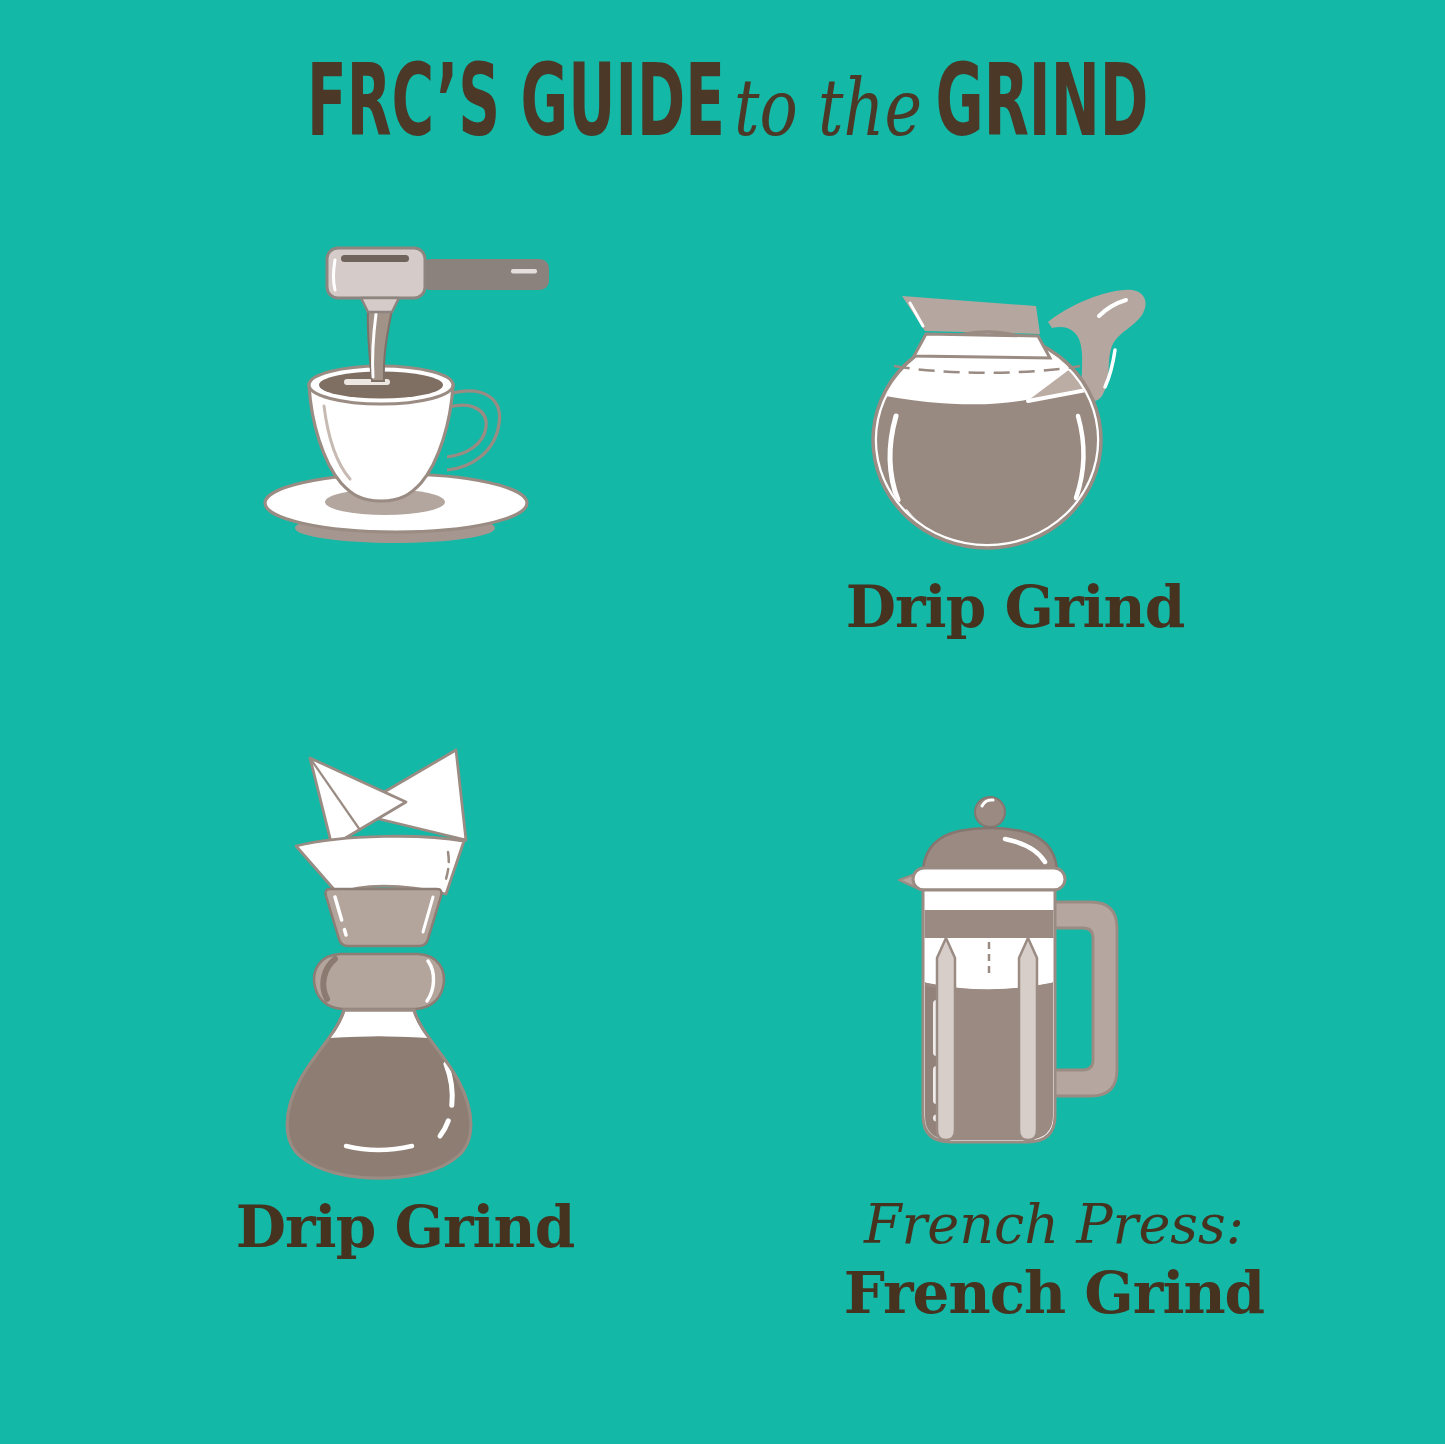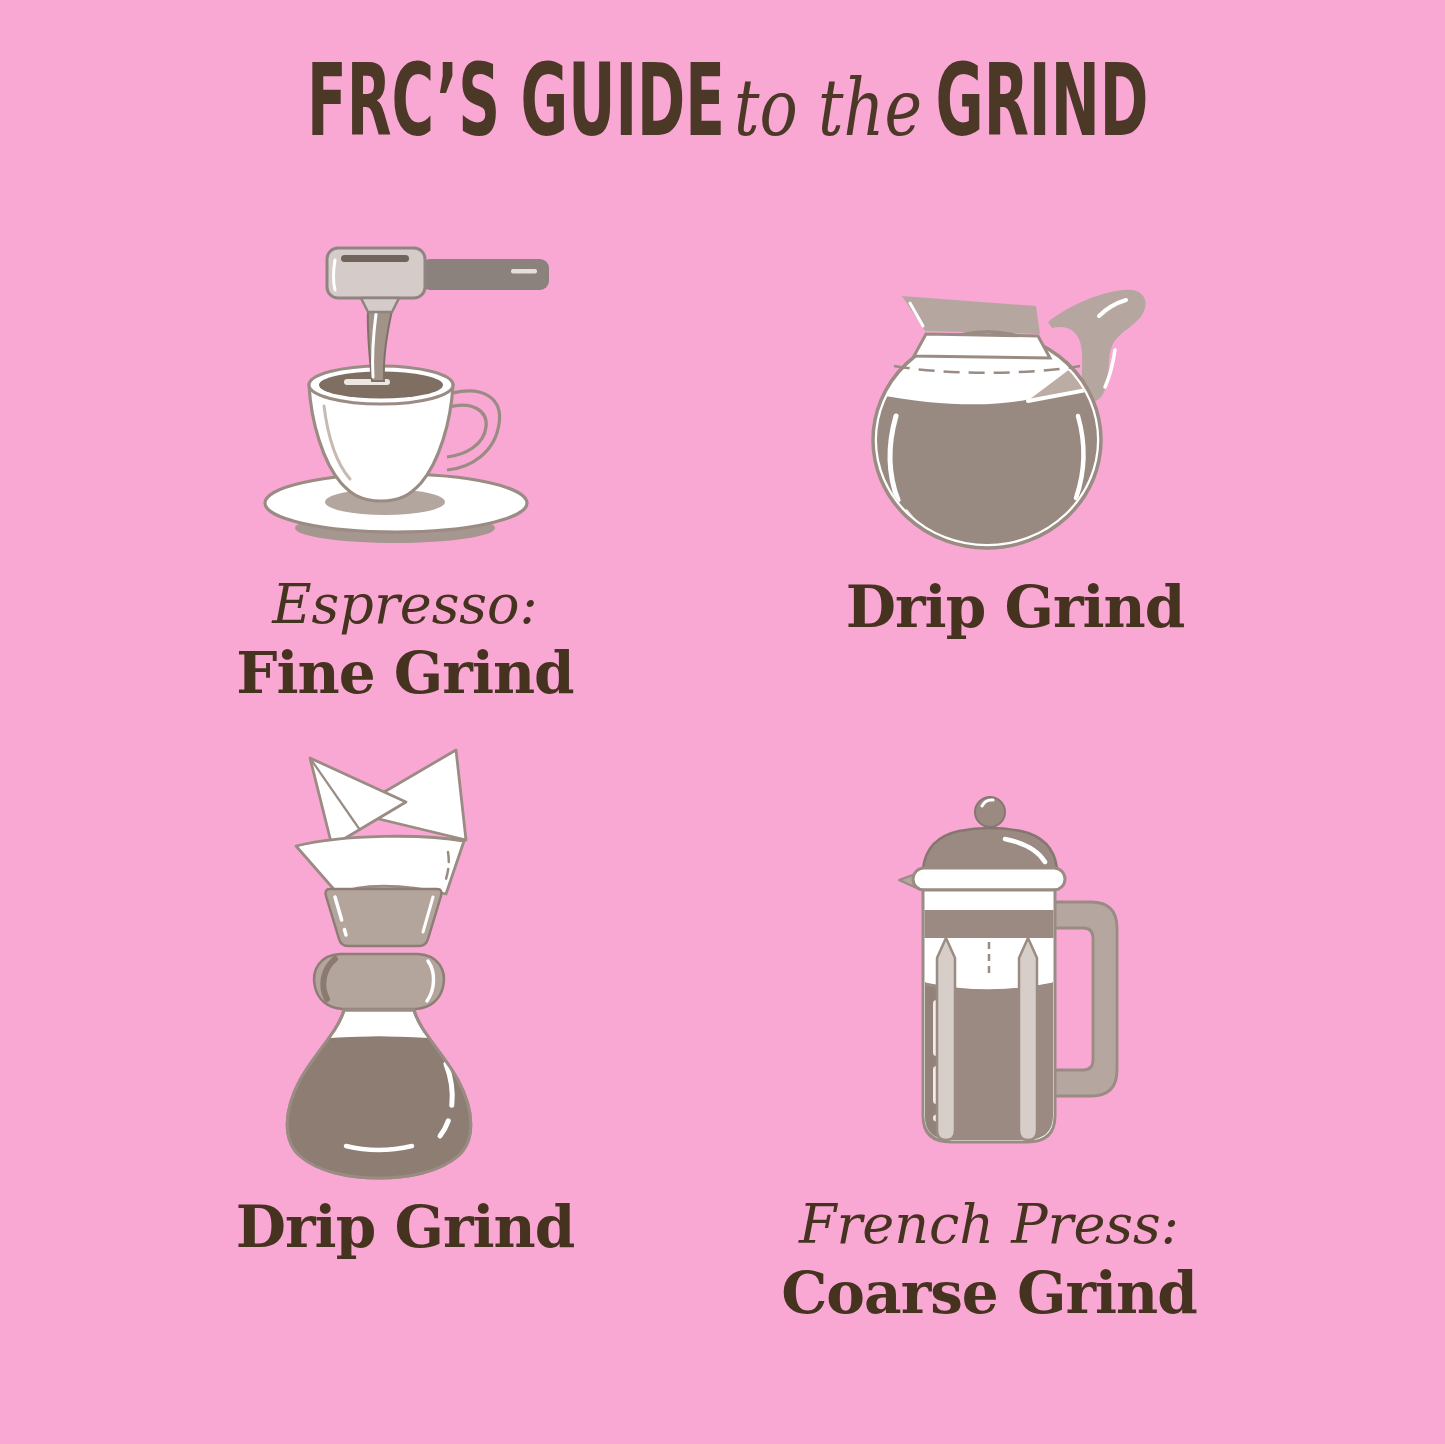--- a/index.html
+++ b/index.html
@@ -1,16 +1,16 @@
 <!DOCTYPE html>
 <html><head>
 <meta charset="utf-8">
 <style>
   html,body{margin:0;padding:0;background:#ffffff;}
-  .poster{position:relative;width:1445px;height:1444px;background:#f9a8d4;overflow:hidden;
+  .poster{position:relative;width:1445px;height:1444px;background:#14b8a6;overflow:hidden;
           font-family:"DejaVu Serif",serif;}
   .abs{position:absolute;}
   
   .title-svg{position:absolute;left:0;top:0;}
   .t-main{font-family:"DejaVu Sans",sans-serif;font-weight:bold;font-size:99px;fill:#4b3826;}
   .t-script{font-family:"DejaVu Serif",serif;font-style:italic;font-size:78px;fill:#4b3826;}
   
   .caption{position:absolute;text-align:center;color:#46331f;}
   .cap-name{font-family:"DejaVu Serif",serif;font-style:italic;font-size:54px;line-height:66px;}
   .cap-grind{font-family:"DejaVu Serif",serif;font-weight:bold;font-size:58px;line-height:70px;letter-spacing:-1px;}
@@ -142,31 +142,27 @@
 
     <path d="M70,198 L92,202 L92,352 L88,352 Q70,350 70,330 Z" fill="#8a7a70" opacity="0.5"></path>
     <rect x="78" y="212" width="7" height="56" rx="3.5" fill="#ffffff" opacity="0.85"></rect>
     <rect x="78" y="278" width="7" height="38" rx="3.5" fill="#ffffff" opacity="0.85"></rect>
     <circle cx="81.5" cy="330" r="3.5" fill="#ffffff" opacity="0.85"></circle>
 
     <path d="M82,170 L91,150 L100,170 L100,342 Q100,352 91,352 Q82,352 82,342 Z" fill="#d7cdc9" stroke="#9a8b83" stroke-width="2.5" stroke-linejoin="round"></path>
     <path d="M164,170 L173,150 L182,170 L182,342 Q182,352 173,352 Q164,352 164,342 Z" fill="#d7cdc9" stroke="#9a8b83" stroke-width="2.5" stroke-linejoin="round"></path>
   </svg>
 
-  <div class="caption" style="left:155px;top:572px;width:500px">
-    <div class="cap-name">Espresso:</div>
-    <div class="cap-grind">Fine Grind</div>
-  </div>
 
   <div class="caption" style="left:760px;top:572px;width:510px">
     <div class="cap-grind">Drip Grind</div>
   </div>
 
   <div class="caption" style="left:155px;top:1192px;width:500px">
     <div class="cap-grind">Drip Grind</div>
   </div>
 
-  <div class="caption" style="left:734px;top:1192px;width:510px">
+  <div class="caption" style="left:799px;top:1192px;width:510px">
     <div class="cap-name">French Press:</div>
-    <div class="cap-grind">Coarse Grind</div>
+    <div class="cap-grind">French Grind</div>
   </div>
 
 </div>
 
 </body></html>

